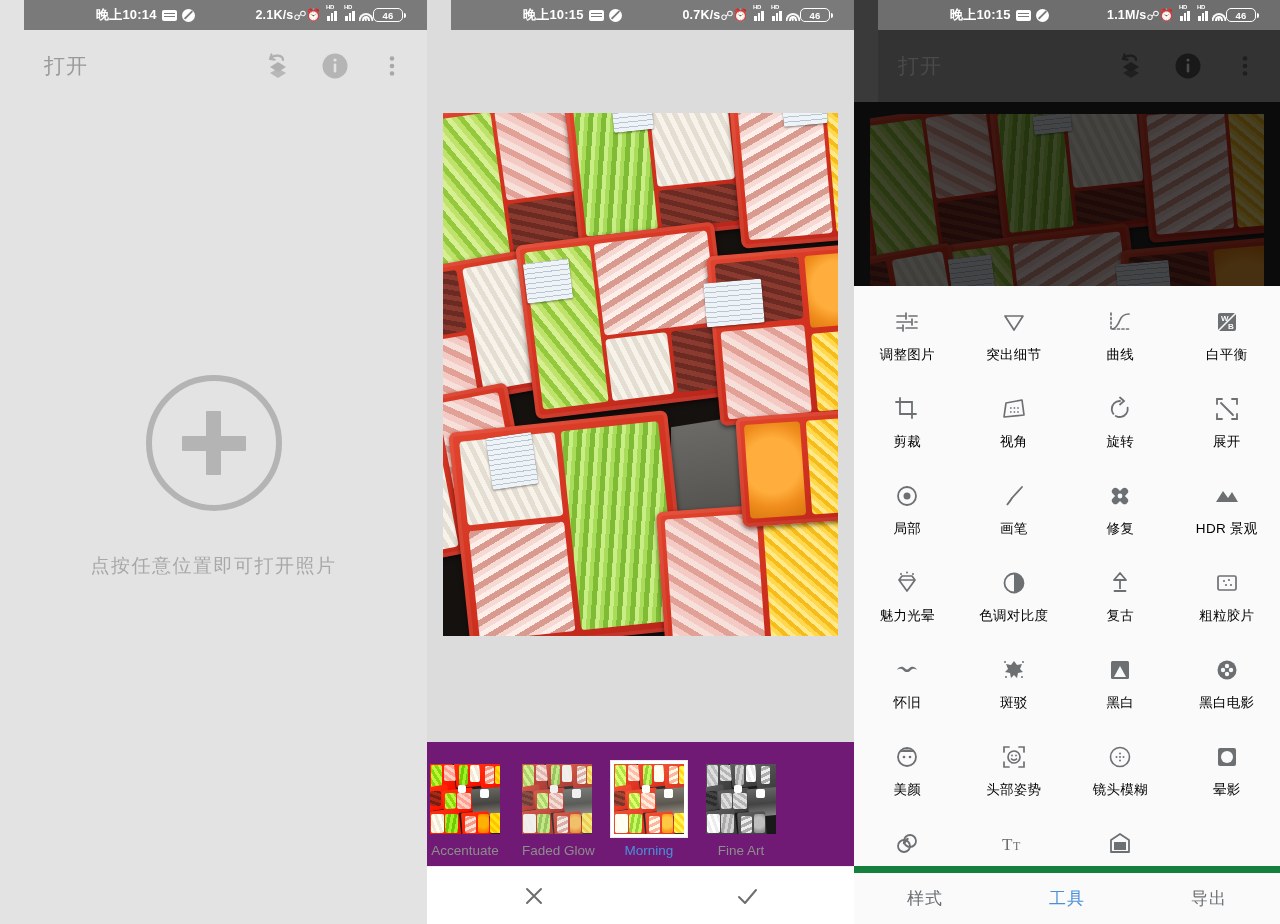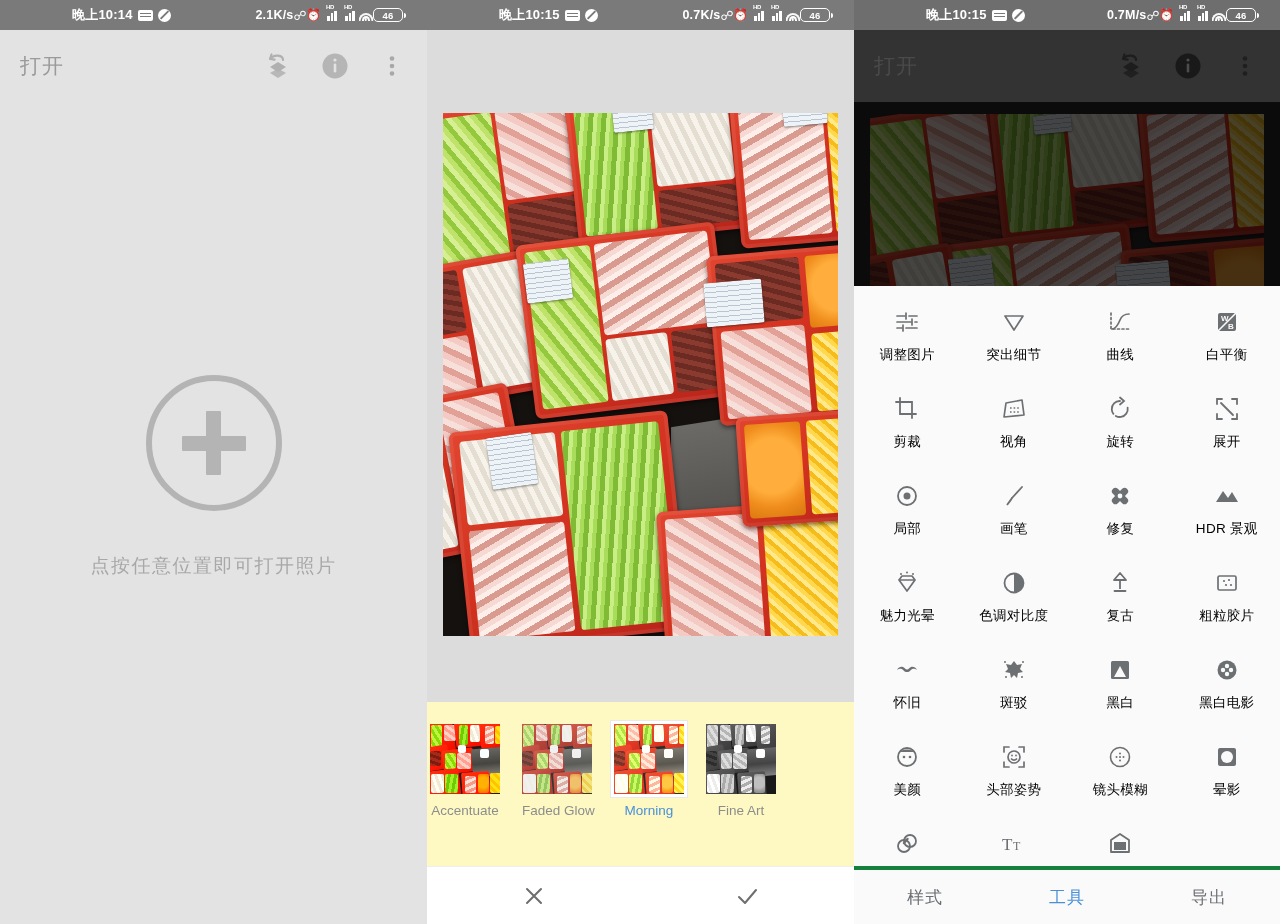--- a/index.html
+++ b/index.html
@@ -4,21 +4,21 @@
 <style>
   * { margin:0; padding:0; box-sizing:border-box; }
   html,body {
     width:1280px; height:924px;
     font-family:"Liberation Sans","DejaVu Sans",sans-serif;
     background:#dcdcdc; overflow:hidden;
   }
   .screen { position:relative; width:1280px; height:924px; display:flex; }
 
   
-  .panel { position:relative; height:924px; overflow:hidden; }
+  .panel { position:relative; height:924px; overflow:hidden;padding-left:24px; }
   #panel-left   { width:427px; background:#e3e3e3; }
   #panel-mid    { width:427px; background:#dcdcdc; }
   #panel-right  { width:426px; background:#3a3a3a; }
 
   
   .statusbar {
     height:30px; width:100%;
     background:#7a7a7a; color:#ffffff;
     display:flex; align-items:center; justify-content:center;
     font-size:13px; font-weight:bold; letter-spacing:.2px;
@@ -136,22 +136,22 @@
     box-shadow:0 1px 2px rgba(0,0,0,.4);
     background-image:repeating-linear-gradient(0deg,transparent 0 4px,#b9c6d2 4px 5px);
   }
   .counter {
     position:absolute; background:linear-gradient(180deg,#6b6a66,#4c4b48 55%,#85837d);
   }
   .gap { position:absolute; background:#15110f; }
 
   
   .filter-panel {
-    position:absolute; left:0; right:0; bottom:0; height:222px;
-    background:#fef9c3; z-index:20;
+    position:absolute; left:0; right:0; bottom:0; height:182px;
+    background:#701a75; z-index:20;
   }
   .filter-row {
     display:flex; gap:22px; padding:22px 0 0 3px; overflow:hidden;
   }
   .filter-item { width:70px; flex:0 0 auto; text-align:center; cursor:pointer; }
   .filter-thumb {
     width:70px; height:70px; position:relative; overflow:hidden;
     display:block;
   }
   .filter-item.selected .filter-thumb { box-shadow:0 0 0 3px #ffffff, 0 0 0 4px #e9e9e9; }
@@ -194,21 +194,21 @@
   }
   .tool {
     height:87px; display:flex; flex-direction:column; align-items:center;
     justify-content:center; gap:9px; cursor:pointer;
   }
   .tool-ico { height:30px; display:flex; align-items:center; justify-content:center; color:#6d7073; }
   .tool-label { font-size:13.5px; color:#000000; letter-spacing:.3px; white-space:nowrap; }
 
   .tabbar {
     position:absolute; left:0; right:0; bottom:0; height:58px;
-    background:#fafafa; border-top:4px solid #15803d;
+    background:#fafafa; border-top:7px solid #15803d;
     display:flex; align-items:center;
   }
   .tab { flex:1; text-align:center; font-size:17px; color:#6b6f73; cursor:pointer; letter-spacing:1px;}
   .tab.active { color:#4a90d9; }
 
   svg { overflow:visible; }
 </style>
 </head>
 <body>
 
@@ -545,21 +545,21 @@
   <div class="panel" id="panel-right">
 
     <div class="statusbar">
       <div class="sb-inner">
         <div class="sb-left">
           <span class="sb-time">晚上10:15</span>
           <span class="ic ic-sms"></span>
           <span class="ic ic-mute"></span>
         </div>
         <div class="sb-right">
-          <span class="sb-net">0.7M/s</span>
+          <span class="sb-net">1.1M/s</span>
           <span class="ic ic-bt">☍</span>
           <span class="ic ic-alarm">⏰</span>
           <span class="sig-wrap">
             <span class="sig">
                 <span class="hd">HD</span>
                 <i></i>
                 <i></i>
                 <i></i>
                 <i></i>
               </span>

